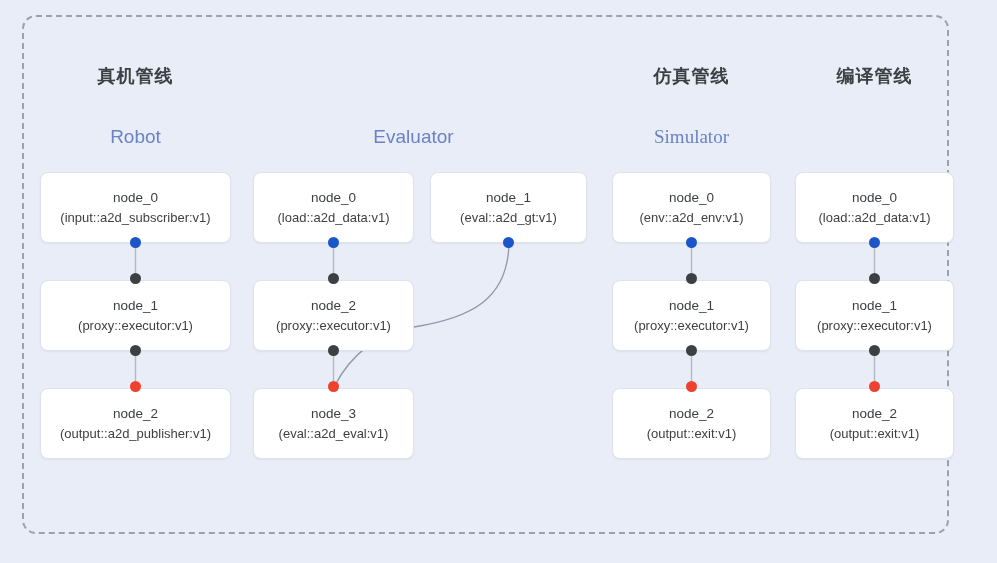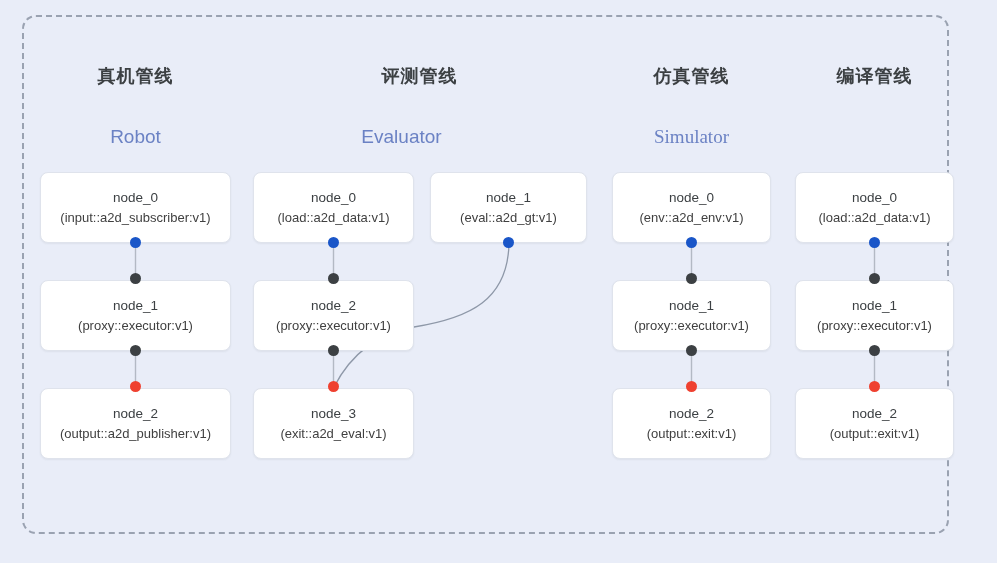--- a/index.html
+++ b/index.html
@@ -80,22 +80,21 @@
 
   <div id="group-frame"></div>
 
   <svg id="edges">
     <path d="M 509 243 C 508 300 470 318 414 327 C 380 333 352 352 334 387" fill="none" stroke="#8e98a8" stroke-width="1.3"></path>
   </svg>
 
   <div class="col-title-cn" style="left:40px; top:64px; width:191px;">真机管线</div>
   <div class="col-title-en" style="left:40px; top:126px; width:191px;text-align:center;">Robot</div>
 
-  <div class="col-title-cn" style="left:253px; top:64px; width:333px;">评测管线</div>
-  <div class="col-title-en" style="left:235px; top:126px; width:333px;">Evaluator</div>
+  <div class="col-title-en" style="left:247px; top:126px; width:333px;">Evaluator</div>
 
   <div class="col-title-cn" style="left:612px; top:64px; width:159px;">仿真管线</div>
   <div class="col-title-en" style="left:612px; top:126px; width:159px;font-family:Liberation Serif, serif;">Simulator</div>
 
   <div class="col-title-cn" style="left:795px; top:64px; width:159px;text-align:center;">编译管线</div>
 
   <div class="node-box" style="left:40px; top:172px; width:191px; height:71px;">
     <div class="node-title">node_0</div>
     <div class="node-sub">(input::a2d_subscriber:v1)</div>
   </div>
@@ -119,21 +118,21 @@
   <div class="port blue" style="left:328px; top:237px;"></div>
   <div class="port black" style="left:328px; top:273px;"></div>
   <div class="node-box" style="left:253px; top:280px; width:161px; height:71px;">
     <div class="node-title">node_2</div>
     <div class="node-sub">(proxy::executor:v1)</div>
   </div>
   <div class="port black" style="left:328px; top:345px;"></div>
   <div class="port red" style="left:328px; top:381px;"></div>
   <div class="node-box" style="left:253px; top:388px; width:161px; height:71px;">
     <div class="node-title">node_3</div>
-    <div class="node-sub">(exit::a2d_eval:v1)</div>
+    <div class="node-sub">(eval::a2d_eval:v1)</div>
   </div>
 
   <div class="node-box" style="left:430px; top:172px; width:157px; height:71px;">
     <div class="node-title">node_1</div>
     <div class="node-sub">(eval::a2d_gt:v1)</div>
   </div>
   <div class="port blue" style="left:503px; top:237px;"></div>
 
   <div class="node-box" style="left:612px; top:172px; width:159px; height:71px;">
     <div class="node-title">node_0</div>

